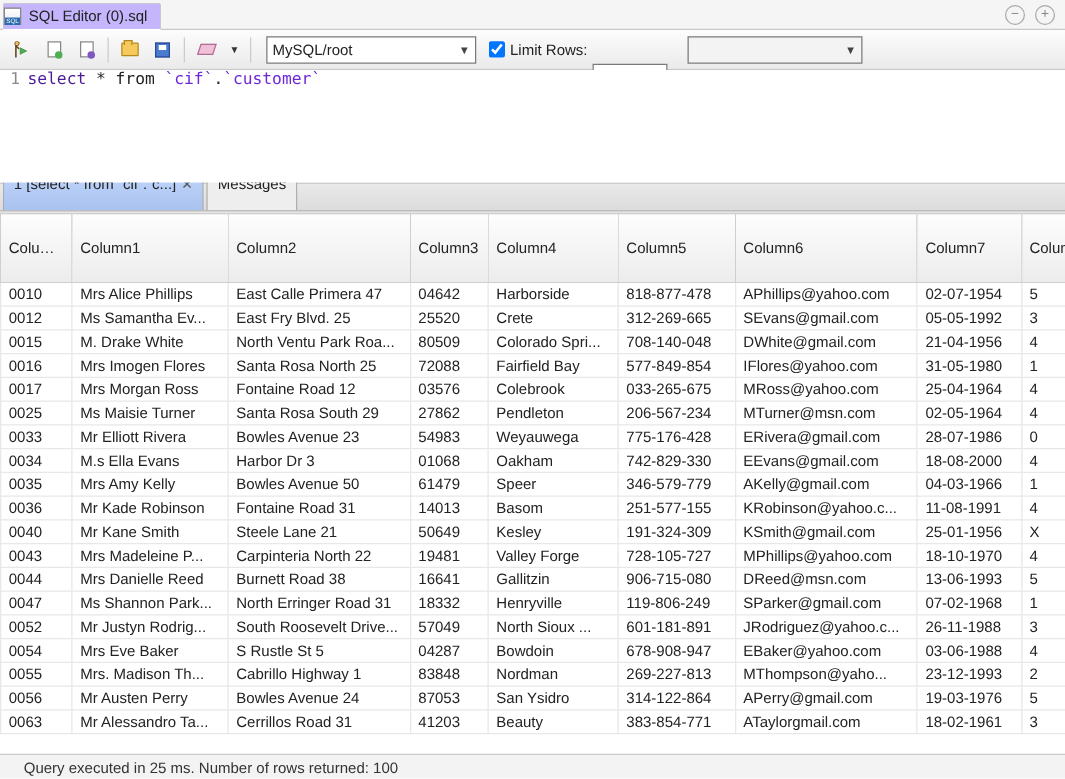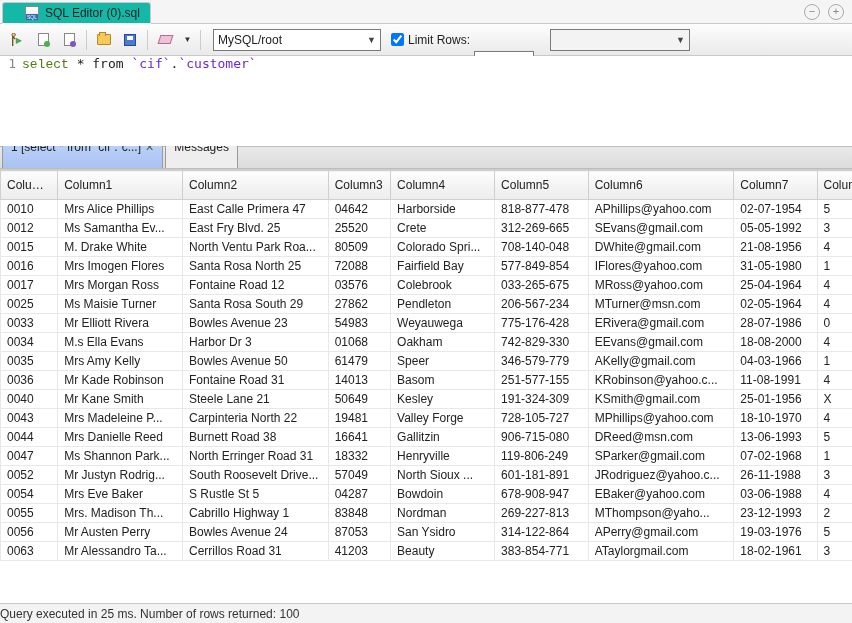--- a/index.html
+++ b/index.html
@@ -21,24 +21,24 @@
   align-items: center;
   height: 24px;
   background: #f5f5f5;
   border-bottom: 1px solid #c9c9c9;
   position: relative;
 }
 .file-tab {
   display: flex;
   align-items: center;
   gap: 6px;
-  background: #14b8a6;
+  background: #c4b5fd;
   border: 1px solid #c9c9c9;
   border-bottom: 1px solid #fff;
-  padding: 3px 10px 3px 22px;
+  padding: 3px 10px 3px 0;
   margin-left: 2px;
   margin-top: 2px;
   border-radius: 3px 3px 0 0;
   height: 22px;
 }
 .sql-file-icon {
   width: 14px; height: 14px;
   display: inline-block;
   background: linear-gradient(#fff,#e9e9f3);
   border: 1px solid #888;
@@ -131,21 +131,21 @@
 }
 .editor-line{
   display:flex;
   align-items:flex-start;
 }
 .gutter{
   width:22px;text-align:right;color:#888;padding-right:6px;
   user-select:none;
 }
 .code{white-space:pre;}
-.kw{color:#4d7c0f;font-family:Liberation Mono, monospace;}
+.kw{color:#4c1d95;}
 .str{color:#6d28d9;}
 .editor-hscroll{
   position:absolute;bottom:0;left:0;right:0;height:16px;
   overflow-x:scroll;overflow-y:hidden;
 }
 .editor-hscroll-inner{width:1200px;height:1px;}
 
 
 .result-tabs{
   display:flex;
@@ -187,21 +187,21 @@
   border-collapse:collapse;
   font-size:12px;
   width:880px;
   table-layout:fixed;
 }
 .grid th{
   background:linear-gradient(#fdfdfd,#ececec);
   border:1px solid #cfcfcf;
   text-align:left;
   font-weight:normal;
-  padding:7px 6px;
+  padding:20px 6px;
   position:sticky;top:0;
   white-space:nowrap;overflow:hidden;text-overflow:ellipsis;
 }
 .grid td{
   border:1px solid #e8e8e8;
   padding:2px 6px;
   white-space:nowrap;
   overflow:hidden;
   text-overflow:ellipsis;
   background:#fff;
@@ -217,21 +217,21 @@
 .c6{width:140px;}
 .c7{width:80px;}
 .c8{width:60px;}
 
 
 .status-bar{
   height:20px;
   border-top:1px solid #c9c9c9;
   background:#f3f3f3;
   display:flex;align-items:center;
-  padding:0 0;
+  padding:0 19px;
   font-size:12px;
   color:#333;
 }
 </style>
 </head>
 <body>
 
 <div class="file-tabs">
   <div class="file-tab">
     <span class="sql-file-icon"></span>
@@ -352,21 +352,21 @@
             <td class="c8">3</td>
           </tr>
           <tr>
             <td class="c0">0015</td>
             <td class="c1">M. Drake White</td>
             <td class="c2">North Ventu Park Roa...</td>
             <td class="c3">80509</td>
             <td class="c4">Colorado Spri...</td>
             <td class="c5">708-140-048</td>
             <td class="c6">DWhite@gmail.com</td>
-            <td class="c7">21-08-1956</td>
+            <td class="c7">21-04-1956</td>
             <td class="c8">4</td>
           </tr>
           <tr>
             <td class="c0">0016</td>
             <td class="c1">Mrs Imogen Flores</td>
             <td class="c2">Santa Rosa North 25</td>
             <td class="c3">72088</td>
             <td class="c4">Fairfield Bay</td>
             <td class="c5">577-849-854</td>
             <td class="c6">IFlores@yahoo.com</td>

